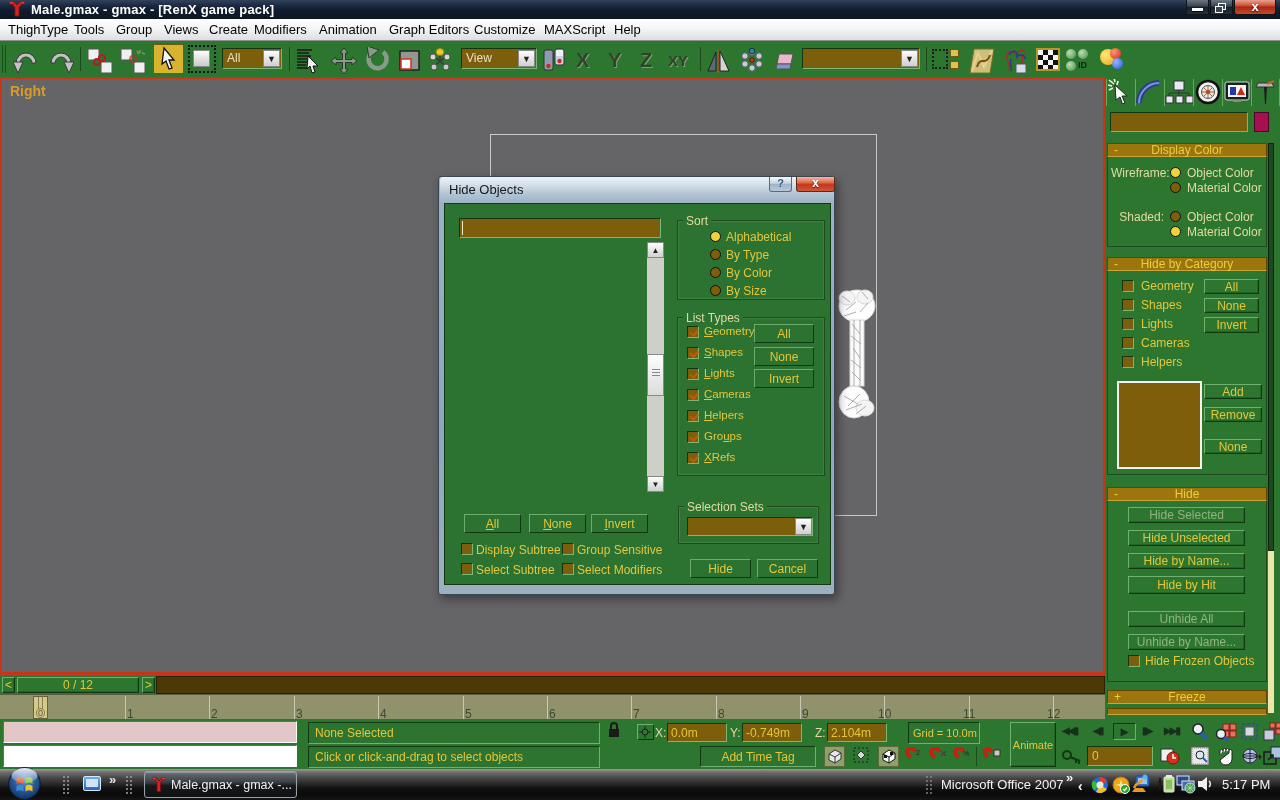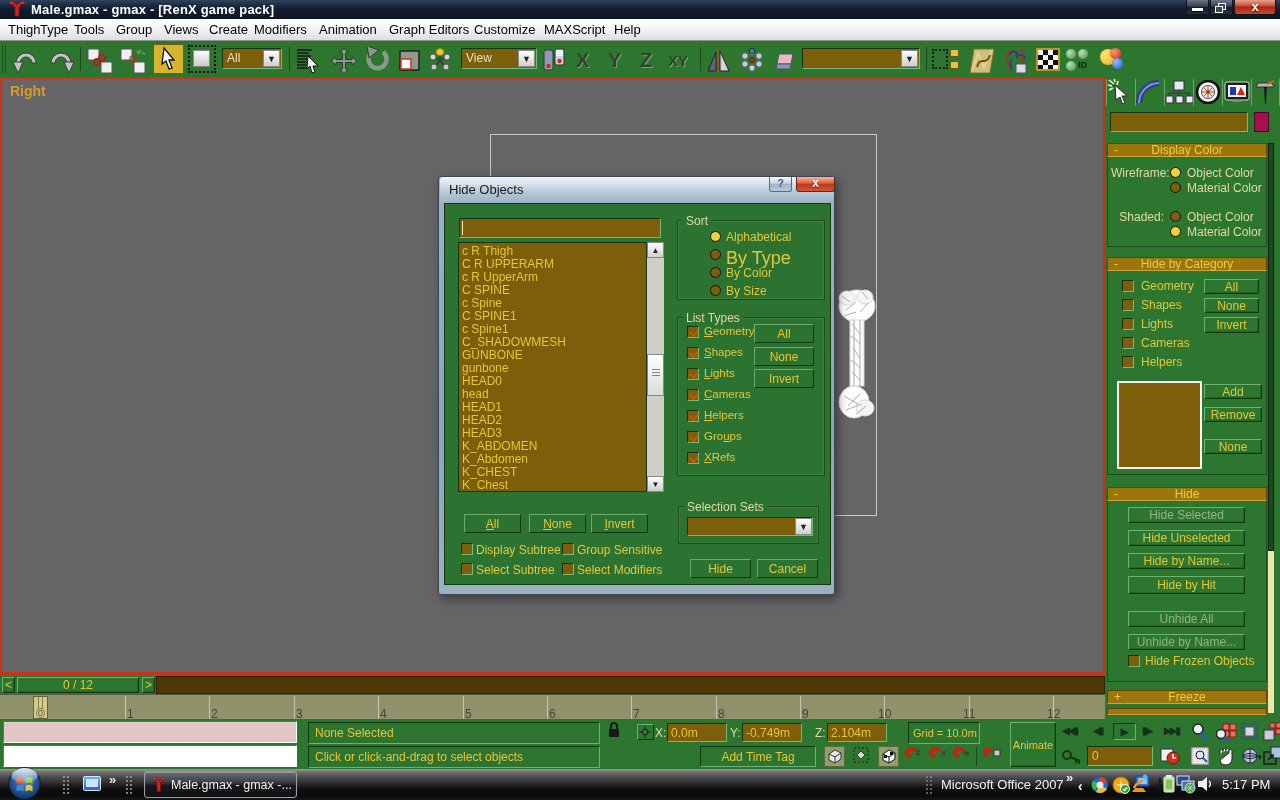--- a/index.html
+++ b/index.html
@@ -588,41 +588,20 @@
 
 <div class="abs" id="dialog">
   <div class="abs" id="dlgtitle"></div>
   <div class="abs" style="left:10px;top:5px;font-size:13px;color:#15181c">Hide Objects</div>
   <div class="abs" style="left:330px;top:0px;width:23px;height:15px;background:linear-gradient(180deg,#f8fafc,#c8d4e0 45%,#a0b4c8 50%,#b8c8d8 100%);border:1px solid #5a6a7a;border-top:none;border-radius:0 0 3px 3px;color:#3a5a8a;font-weight:bold;font-size:11px;text-align:center;line-height:13px">?</div>
   <div class="abs" style="left:357px;top:0px;width:39px;height:15px;background:linear-gradient(180deg,#f0b8a8,#e06848 40%,#c03818 55%,#d05838 100%);border:1px solid #5a2a1a;border-top:none;border-radius:0 0 3px 3px;color:#fff;font-weight:bold;font-size:12px;text-align:center;line-height:13px;text-shadow:0 1px 1px #601808">x</div>
   <div class="abs" id="dlgbody">
     <div class="abs olivebox" style="left:14px;top:14px;width:202px;height:20px">
         <div class="abs" style="left:2px;top:2px;width:1px;height:14px;background:#f0ead0"></div>
       </div>
-    <div class="abs olivebox" style="left:13px;top:38px;width:189px;height:250px;overflow:hidden;border-bottom-color:#123612;border-right-color:#123612">
-      <div style="position:absolute;left:3px;top:2px;color:#e5c63a;font-size:12px;line-height:13px;white-space:pre">c R Thigh
-C R UPPERARM
-c R UpperArm
-C SPINE
-c Spine
-C SPINE1
-c Spine1
-C_SHADOWMESH
-GUNBONE
-gunbone
-HEAD0
-head
-HEAD1
-HEAD2
-HEAD3
-K_ABDOMEN
-K_Abdomen
-K_CHEST
-K_Chest</div>
-    </div>
     <div class="abs" style="left:202px;top:38px;width:17px;height:250px;background:#cfcfc8">
       <div class="abs" style="left:0;top:0;width:17px;height:16px;background:linear-gradient(180deg,#fdfdfd,#d0d0d0);border:1px solid #888;color:#222;font-size:8px;text-align:center;line-height:15px">▲</div>
       <div class="abs" style="left:0;bottom:0;width:17px;height:16px;background:linear-gradient(180deg,#fdfdfd,#d0d0d0);border:1px solid #888;color:#222;font-size:8px;text-align:center;line-height:15px">▼</div>
       <div class="abs" style="left:0;top:112px;width:17px;height:42px;background:linear-gradient(180deg,#fdfdfd,#dcdcdc);border:1px solid #888">
         <div class="abs" style="left:4px;top:17px;width:8px;height:1px;background:#888;box-shadow:0 3px 0 #888,0 -3px 0 #888"></div>
       </div>
     </div>
     <div class="dbtn" style="left:19px;top:310px;width:57px;height:19px;line-height:18px"><u class="u1">A</u>ll</div>
     <div class="dbtn" style="left:84px;top:310px;width:57px;height:19px;line-height:18px"><u class="u1">N</u>one</div>
     <div class="dbtn" style="left:146px;top:310px;width:57px;height:19px;line-height:18px"><u class="u1">I</u>nvert</div>
@@ -634,21 +613,21 @@
       <div class="ylbl" style="left:31px;top:359px;font-size:12px">Select Subtree</div>
     <div class="cb" style="left:117px;top:359px"></div>
       <div class="ylbl" style="left:132px;top:359px;font-size:12px">Select Modifiers</div>
     <div class="dbtn" style="left:245px;top:355px;width:61px;height:19px;line-height:18px">Hide</div>
     <div class="dbtn" style="left:312px;top:355px;width:61px;height:19px;line-height:18px">Cancel</div>
     <div class="grp" style="left:232px;top:16px;width:148px;height:80px"></div>
     <div class="grplbl" style="left:238px;top:10px">Sort</div>
     <div class="radio sel" style="left:265px;top:27px"></div>
       <div class="ylbl" style="left:281px;top:26px;font-size:12px">Alphabetical</div>
     <div class="radio" style="left:265px;top:45px"></div>
-      <div class="ylbl" style="left:281px;top:44px;font-size:18px">By Type</div>
+      <div class="ylbl" style="left:281px;top:44px;font-size:12px">By Type</div>
     <div class="radio" style="left:265px;top:63px"></div>
       <div class="ylbl" style="left:281px;top:62px;font-size:12px">By Color</div>
     <div class="radio" style="left:265px;top:81px"></div>
       <div class="ylbl" style="left:281px;top:80px;font-size:12px">By Size</div>
     <div class="grp" style="left:232px;top:113px;width:148px;height:159px"></div>
     <div class="grplbl" style="left:238px;top:107px">List Types</div>
     <div class="cb ck" style="left:242px;top:122px"></div>
       <div class="ylbl" style="left:259px;top:121px;font-size:11.5px"><u class="u1">G</u>eometry</div>
     <div class="cb ck" style="left:242px;top:143px"></div>
       <div class="ylbl" style="left:259px;top:142px;font-size:11.5px"><u class="u1">S</u>hapes</div>

